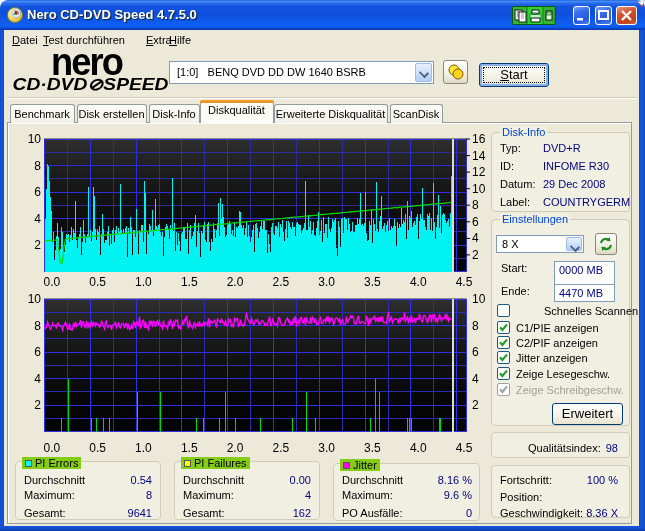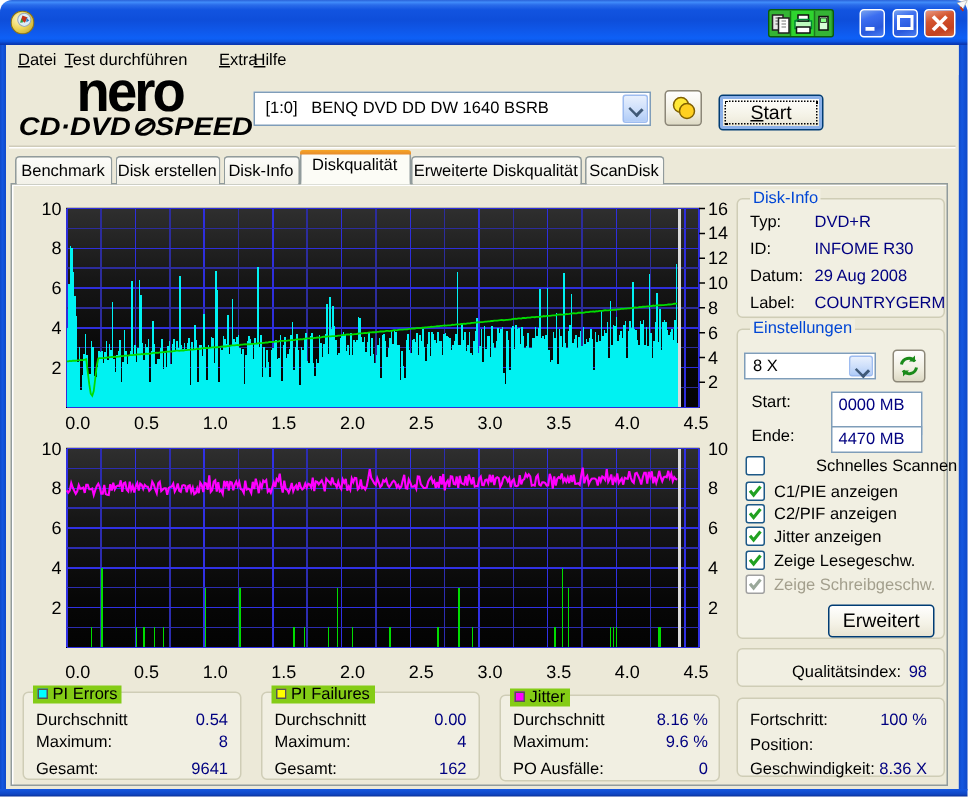--- a/index.html
+++ b/index.html
@@ -69,20 +69,21 @@
           <stop offset="0.5" stop-color="#ecd453"></stop>
           <stop offset="1" stop-color="#b89a28"></stop>
         </radialGradient>
       </defs>
     <circle cx="8" cy="8" r="7.6" fill="url(#gdisc)" stroke="#8a7418" stroke-width="0.8"></circle>
     <circle cx="9.2" cy="6.2" r="4.4" fill="#dceef8" stroke="#9aa8b8" stroke-width="0.7"></circle>
     <path d="M8 3.4l3.4 1.2-1.8 3.6-2.6-1.8z" fill="#c23018"></path>
     <path d="M10.6 4.8l1.9 1.8-1.9 1.2z" fill="#2878c8"></path>
     <path d="M7.2 5.2l1.4 2.6-2.2 0.4z" fill="#28a048"></path>
   </svg>
+  <div id="ttext" class="abs">Nero CD-DVD Speed 4.7.5.0</div>
   <div id="gbtns" class="abs"><svg width="42" height="17" viewBox="0 0 42 17">
     <rect x="-1" y="-1" width="16" height="19" fill="#35b435" stroke="#1d7a1d"></rect>
     <rect x="14" y="-1" width="17" height="19" fill="#2fd42f" stroke="#157815"></rect>
     <rect x="30" y="-1" width="12" height="19" fill="#35b435" stroke="#1d7a1d"></rect>
     <rect x="2" y="3" width="7" height="10" fill="#e8e8e8" stroke="#222"></rect>
     <path d="M4 5h3M4 7h3M4 9h3" stroke="#555" stroke-width="0.8"></path>
     <rect x="6" y="5" width="7" height="10" fill="#fff" stroke="#222"></rect>
     <path d="M8 7h3M8 9h3M8 11h3" stroke="#777" stroke-width="0.8"></path>
     <path d="M17 7h11v5h-11z" fill="#bdf8bd" stroke="#083"></path>
     <path d="M19 3h7v4h-7z" fill="#fff" stroke="#111"></path>
@@ -292,21 +293,21 @@
   </svg>
 
   <div class="gbox" style="left:491px;top:132px;width:139px;height:80px;">
       <span class="ghead">Disk-Info</span>
     </div>
   <div class="row" style="left:500px;top:142px;">Typ:</div>
     <div class="val" style="left:543px;top:142px;">DVD+R</div>
   <div class="row" style="left:500px;top:160px;">ID:</div>
     <div class="val" style="left:543px;top:160px;">INFOME R30</div>
   <div class="row" style="left:500px;top:178px;">Datum:</div>
-    <div class="val" style="left:543px;top:178px;">29 Aug 2008</div>
+    <div class="val" style="left:543px;top:178px;">29 Dec 2008</div>
   <div class="row" style="left:500px;top:196px;">Label:</div>
     <div class="val" style="left:543px;top:196px;">COUNTRYGERM</div>
   <div class="gbox" style="left:491px;top:219px;width:139px;height:207px;">
       <span class="ghead">Einstellungen</span>
     </div>
   <div class="abs" style="left:496px;top:235px;width:88px;height:18px;background:#fff;border:1px solid #7f9db9;font-size:11px;">
     <span style="position:absolute;left:5px;top:2px;">8 X</span>
       <span class="dd" style="width:16px;height:14px;"></span>
     </div>
   <div class="abs" style="left:595px;top:233px;width:22px;height:22px;background:linear-gradient(180deg,#fefefe,#f0eee0 60%,#ddd9c4);border:1px solid #8c8778;border-radius:3px;">

